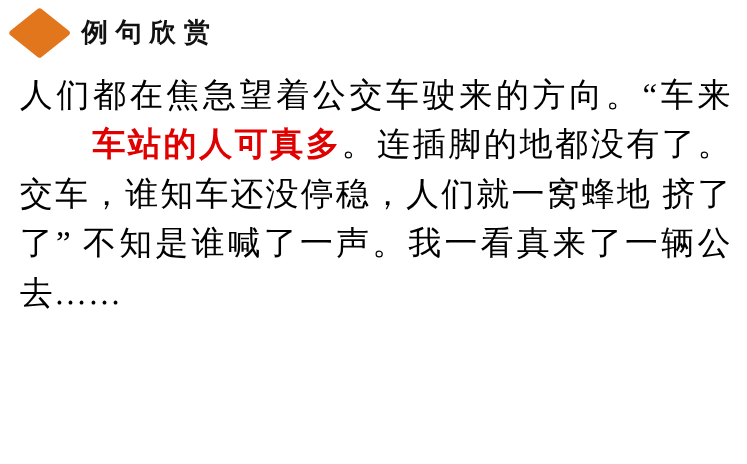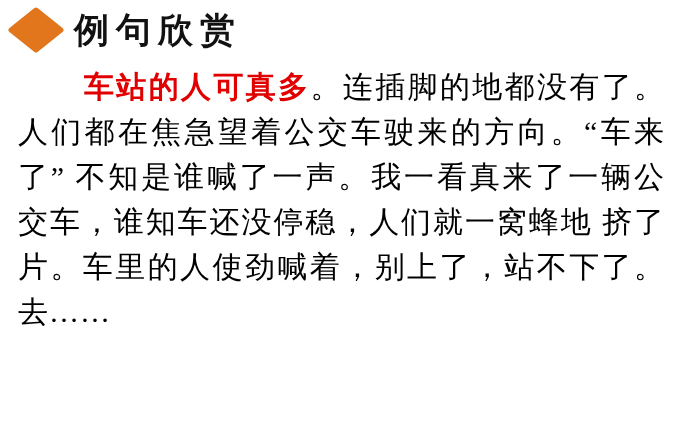--- a/index.html
+++ b/index.html
@@ -18,21 +18,21 @@
     height: 48px;
   }
   .diamond {
     width: 56px;
     height: 46px;
     display: inline-block;
     flex: 0 0 auto;
   }
   .title {
     margin: 0 0 0 10px;
-    font-size: 35px;
+    font-size: 24px;
     font-weight: bold;
     color: #111111;
     letter-spacing: 7px;
     line-height: 1;
     text-align: center;
   }
   .paragraph {
     margin: 10px 14px 0 18px;
     font-size: 30px;
     line-height: 45px;
@@ -60,22 +60,21 @@
   <div class="title-row">
     <span class="diamond">
       <svg width="56" height="46" viewBox="0 0 56 46" xmlns="http://www.w3.org/2000/svg">
         <polygon points="28,3 53,23 28,43 3,23" fill="#e2761c" stroke="#e2761c" stroke-width="5" stroke-linejoin="round"></polygon>
       </svg>
     </span>
     <h1 class="title">例句欣赏</h1>
   </div>
 
   <div class="paragraph">
+    <div class="line">人们都在焦急望着公交车驶来的方向。“车来</div>
+
     <div class="line first"><span class="highlight">车站的人可真多</span><span>。连插脚的地都没有了。</span></div>
-
-    <div class="line">人们都在焦急望着公交车驶来的方向。“车来</div>
+    <div class="line">交车，谁知车还没停稳，人们就一窝蜂地 挤了</div>
     <div class="line">了” 不知是谁喊了一声。我一看真来了一辆公</div>
-    <div class="line">交车，谁知车还没停稳，人们就一窝蜂地 挤了</div>
-    <div class="line">片。车里的人使劲喊着，别上了，站不下了。</div>
     <div class="line last">去……</div>
   </div>
 
 </div>
 
 </body></html>

